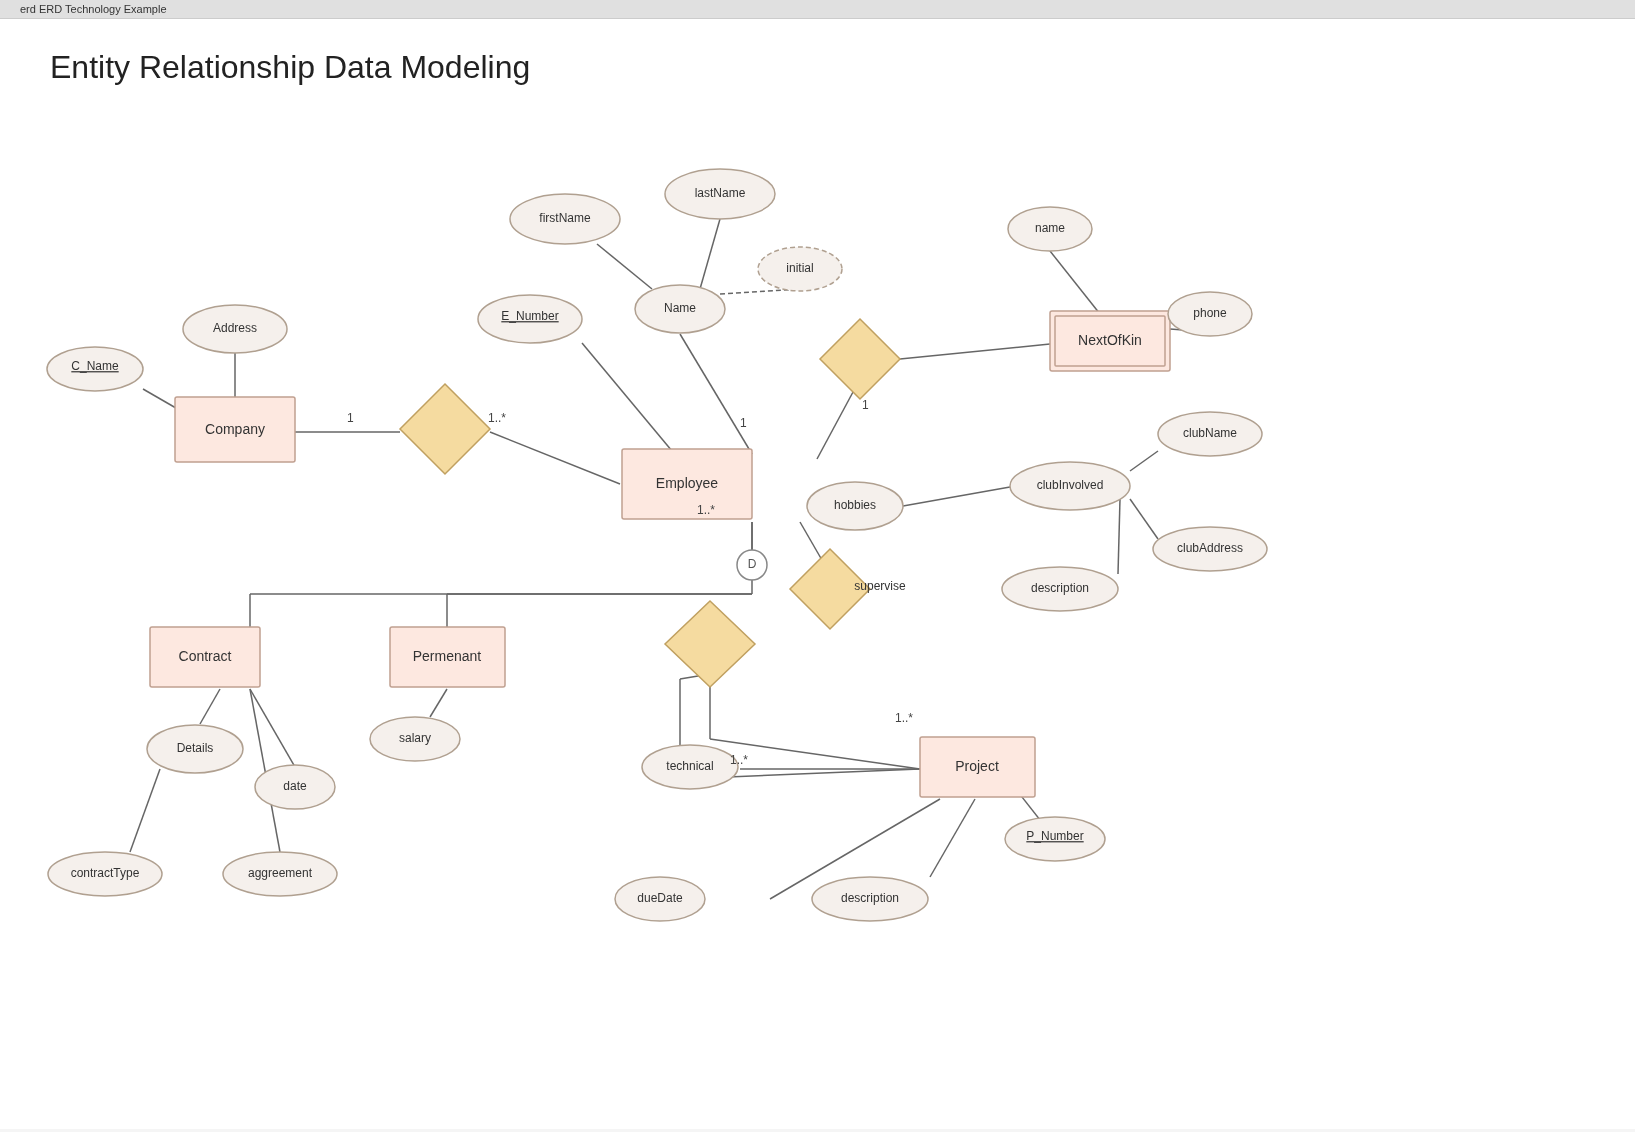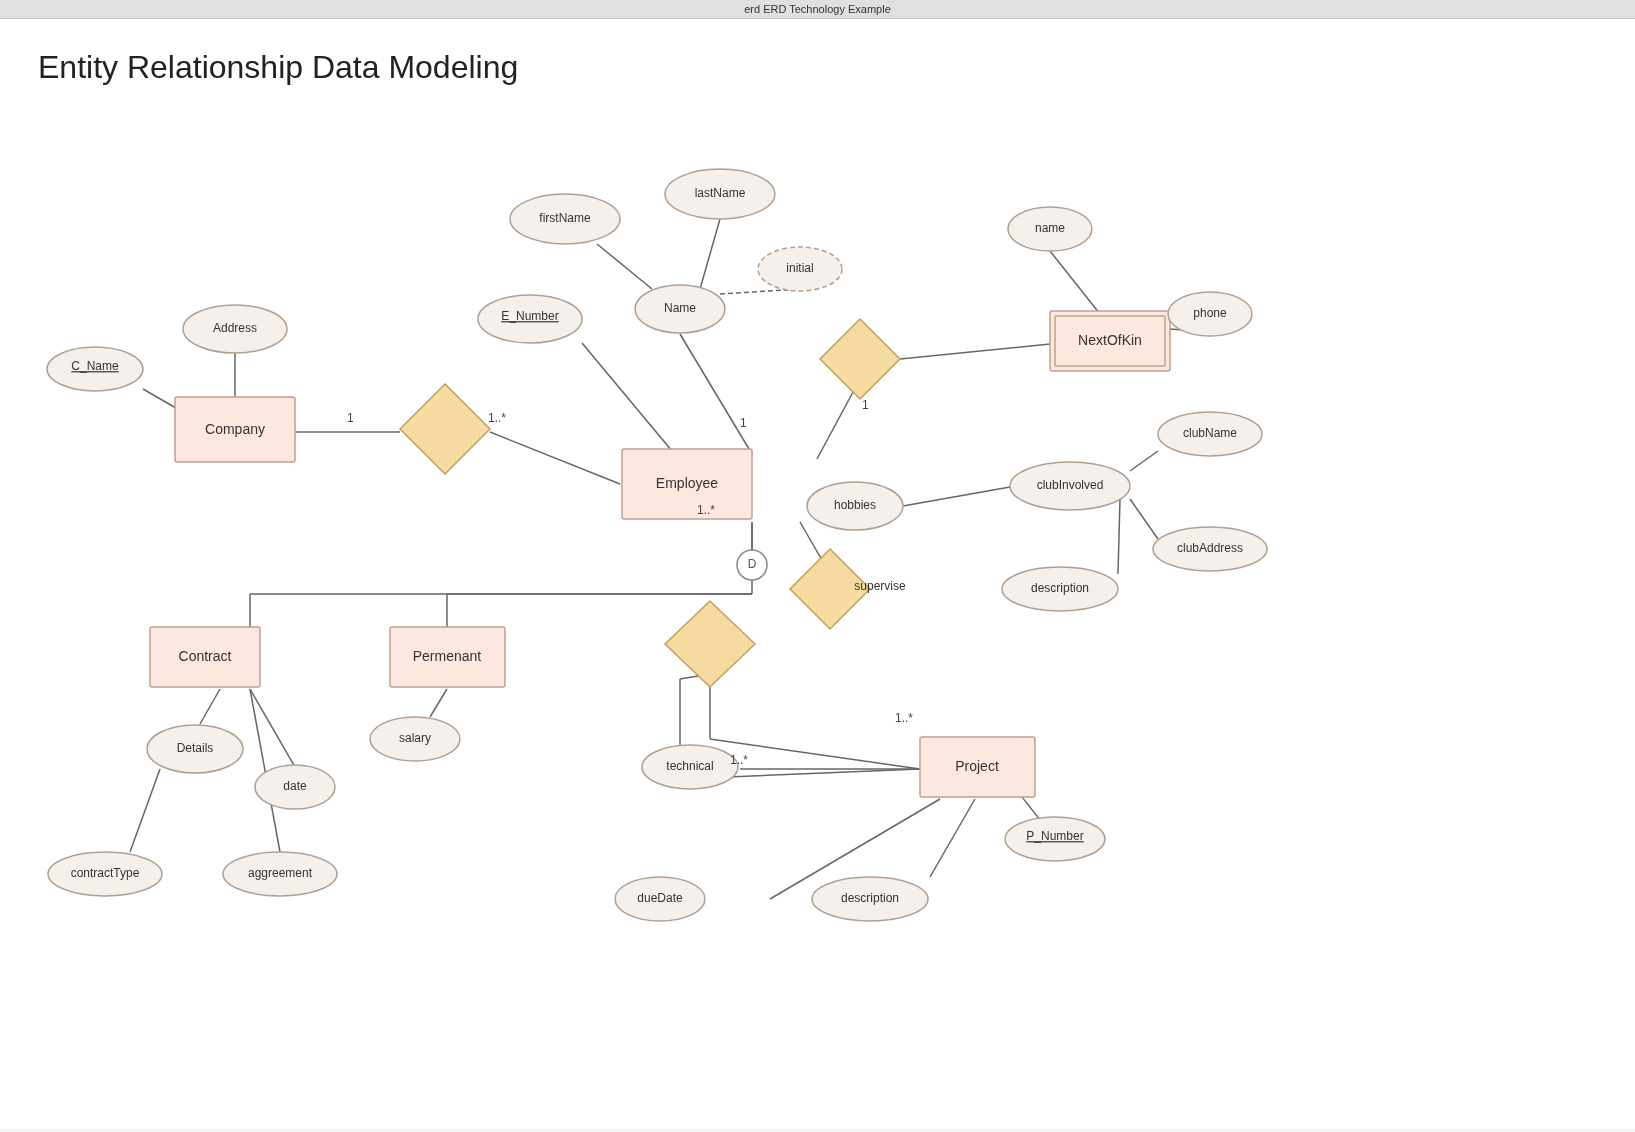--- a/index.html
+++ b/index.html
@@ -9,33 +9,32 @@
       width: 1635px;
       height: 1132px;
       overflow: hidden;
     }
     .tab-bar {
       background: #e0e0e0;
       padding: 3px 20px;
       font-size: 11px;
       color: #333;
       border-bottom: 1px solid #ccc;
-      text-align: center;
     }
     .main-canvas {
       background: #fff;
       position: relative;
       width: 100%;
       height: calc(100% - 22px);
       overflow: hidden;
     }
     .page-title {
       position: absolute;
       top: 30px;
-      left: 38px;
+      left: 50px;
       font-size: 32px;
       font-weight: 400;
       color: #222;
     }
     svg.diagram {
       position: absolute;
       top: 0;
       left: 0;
       width: 100%;
       height: 100%;

